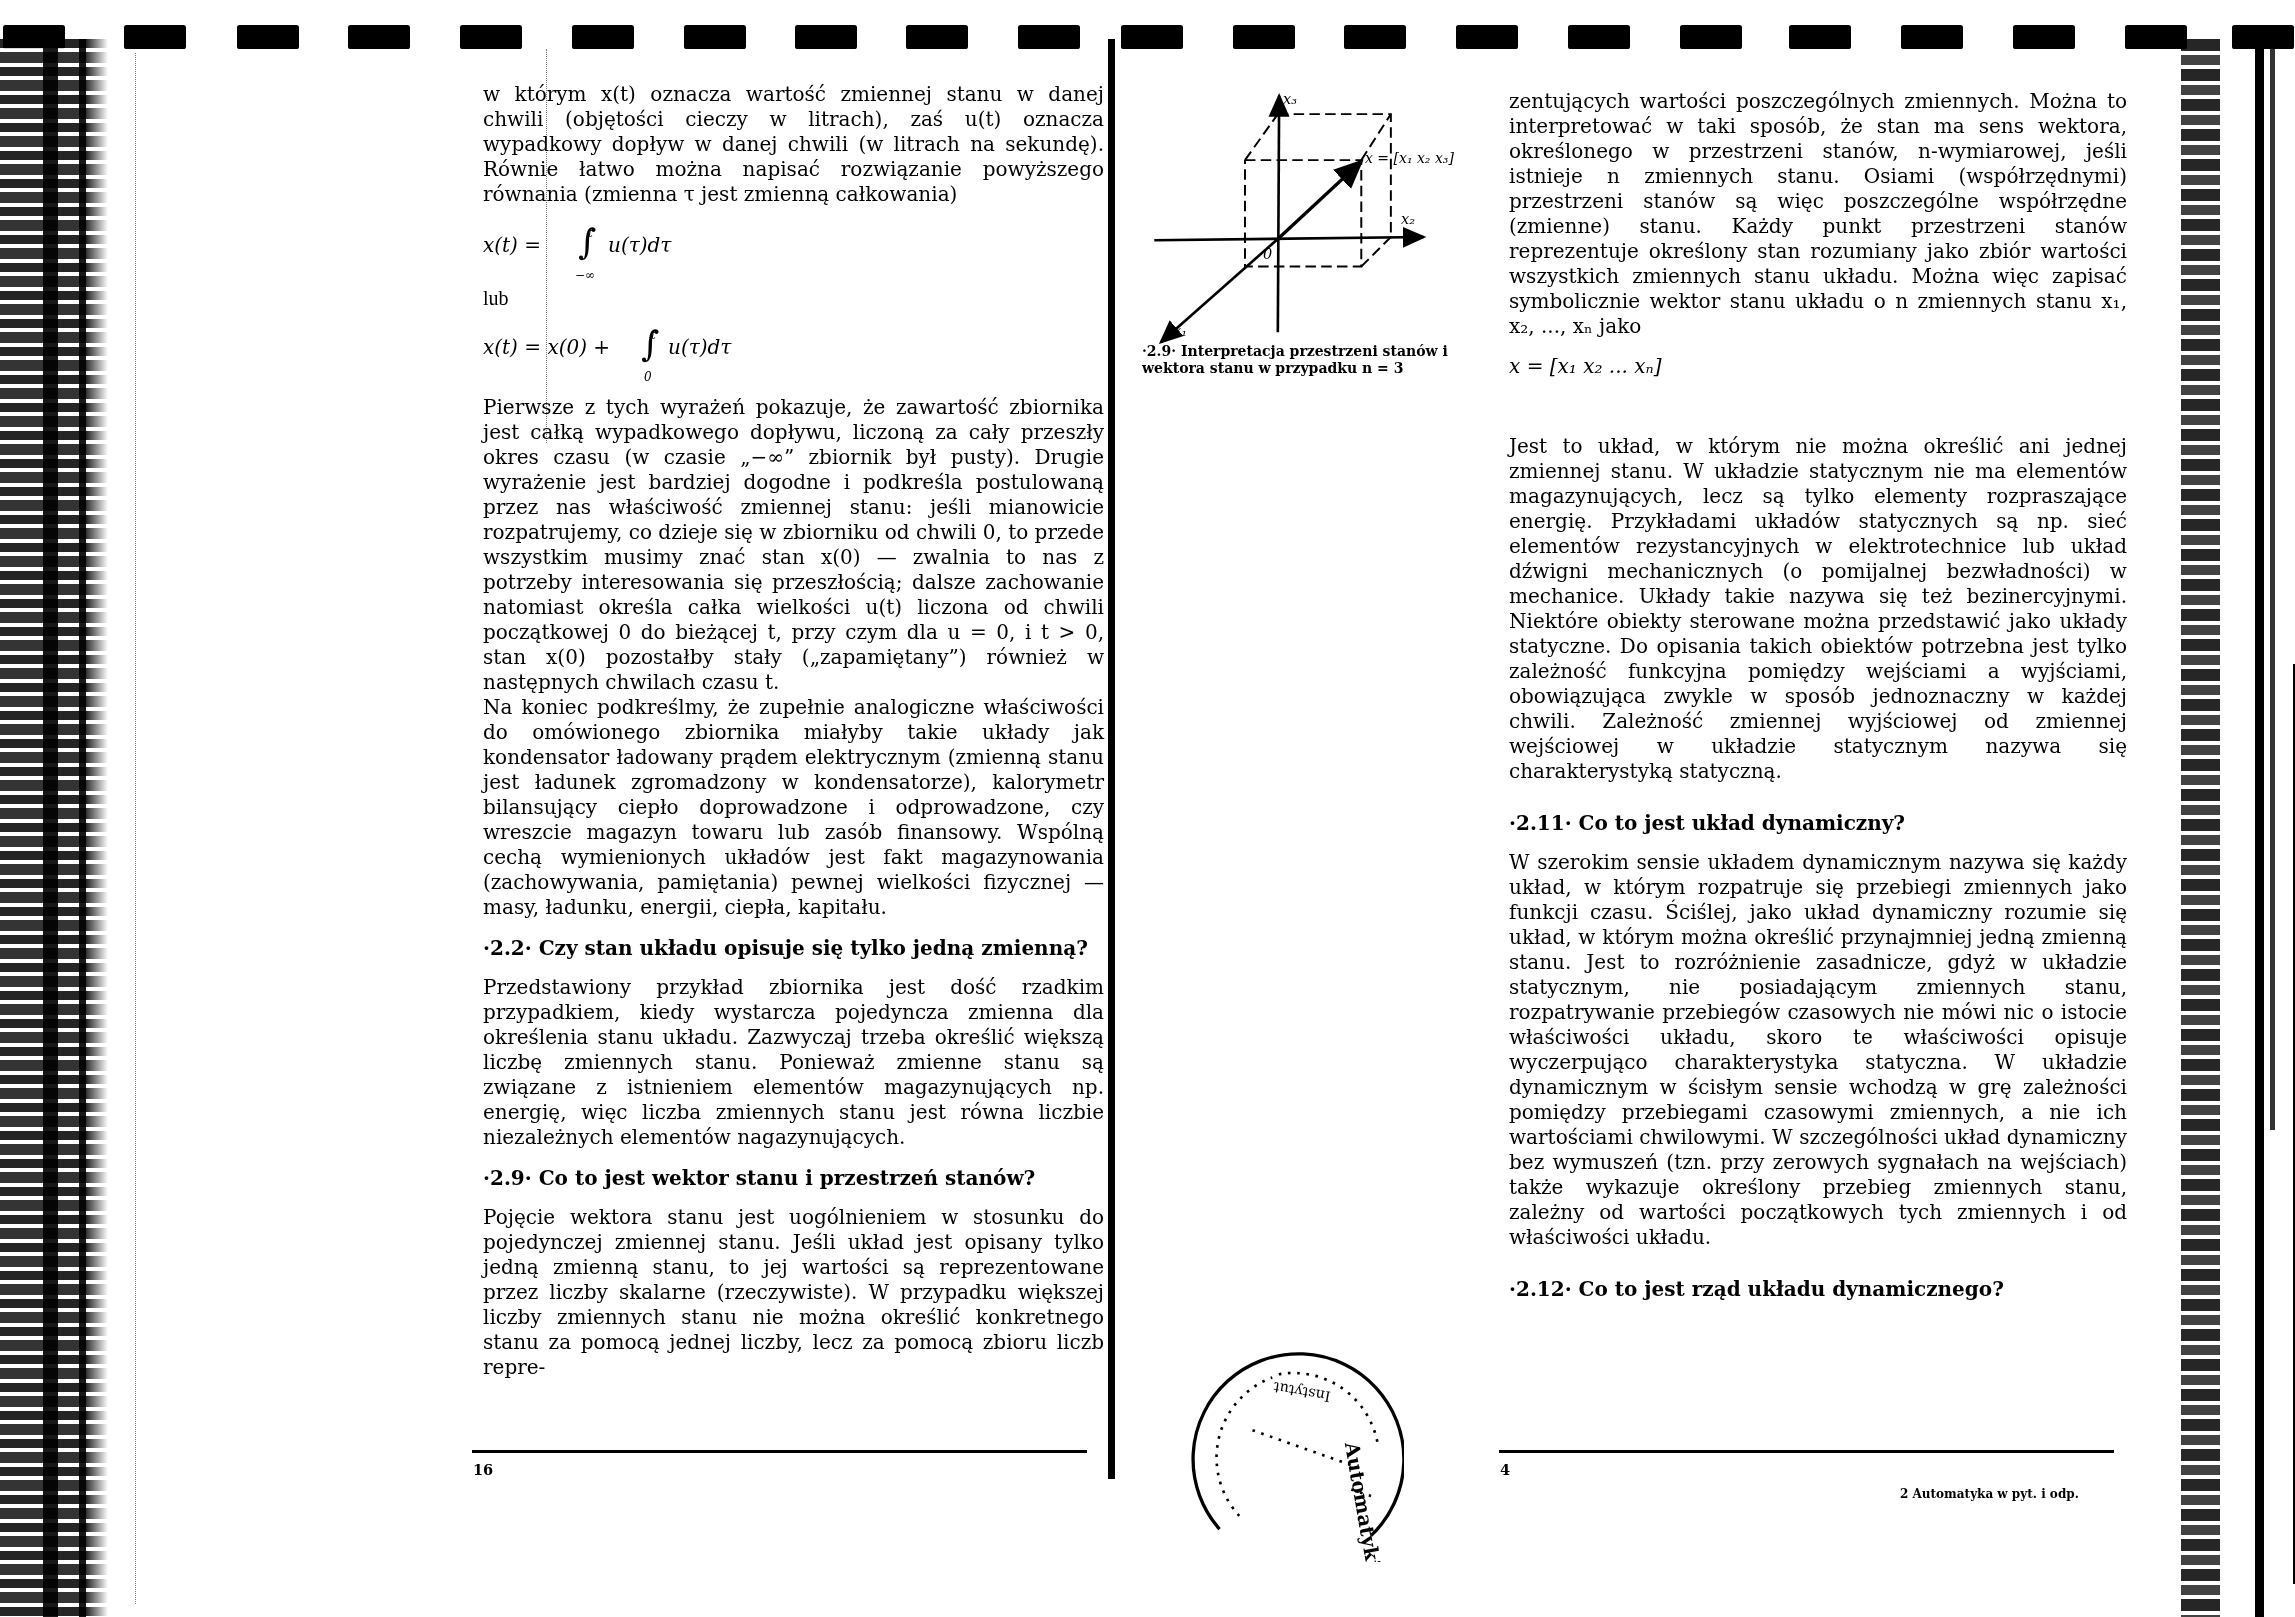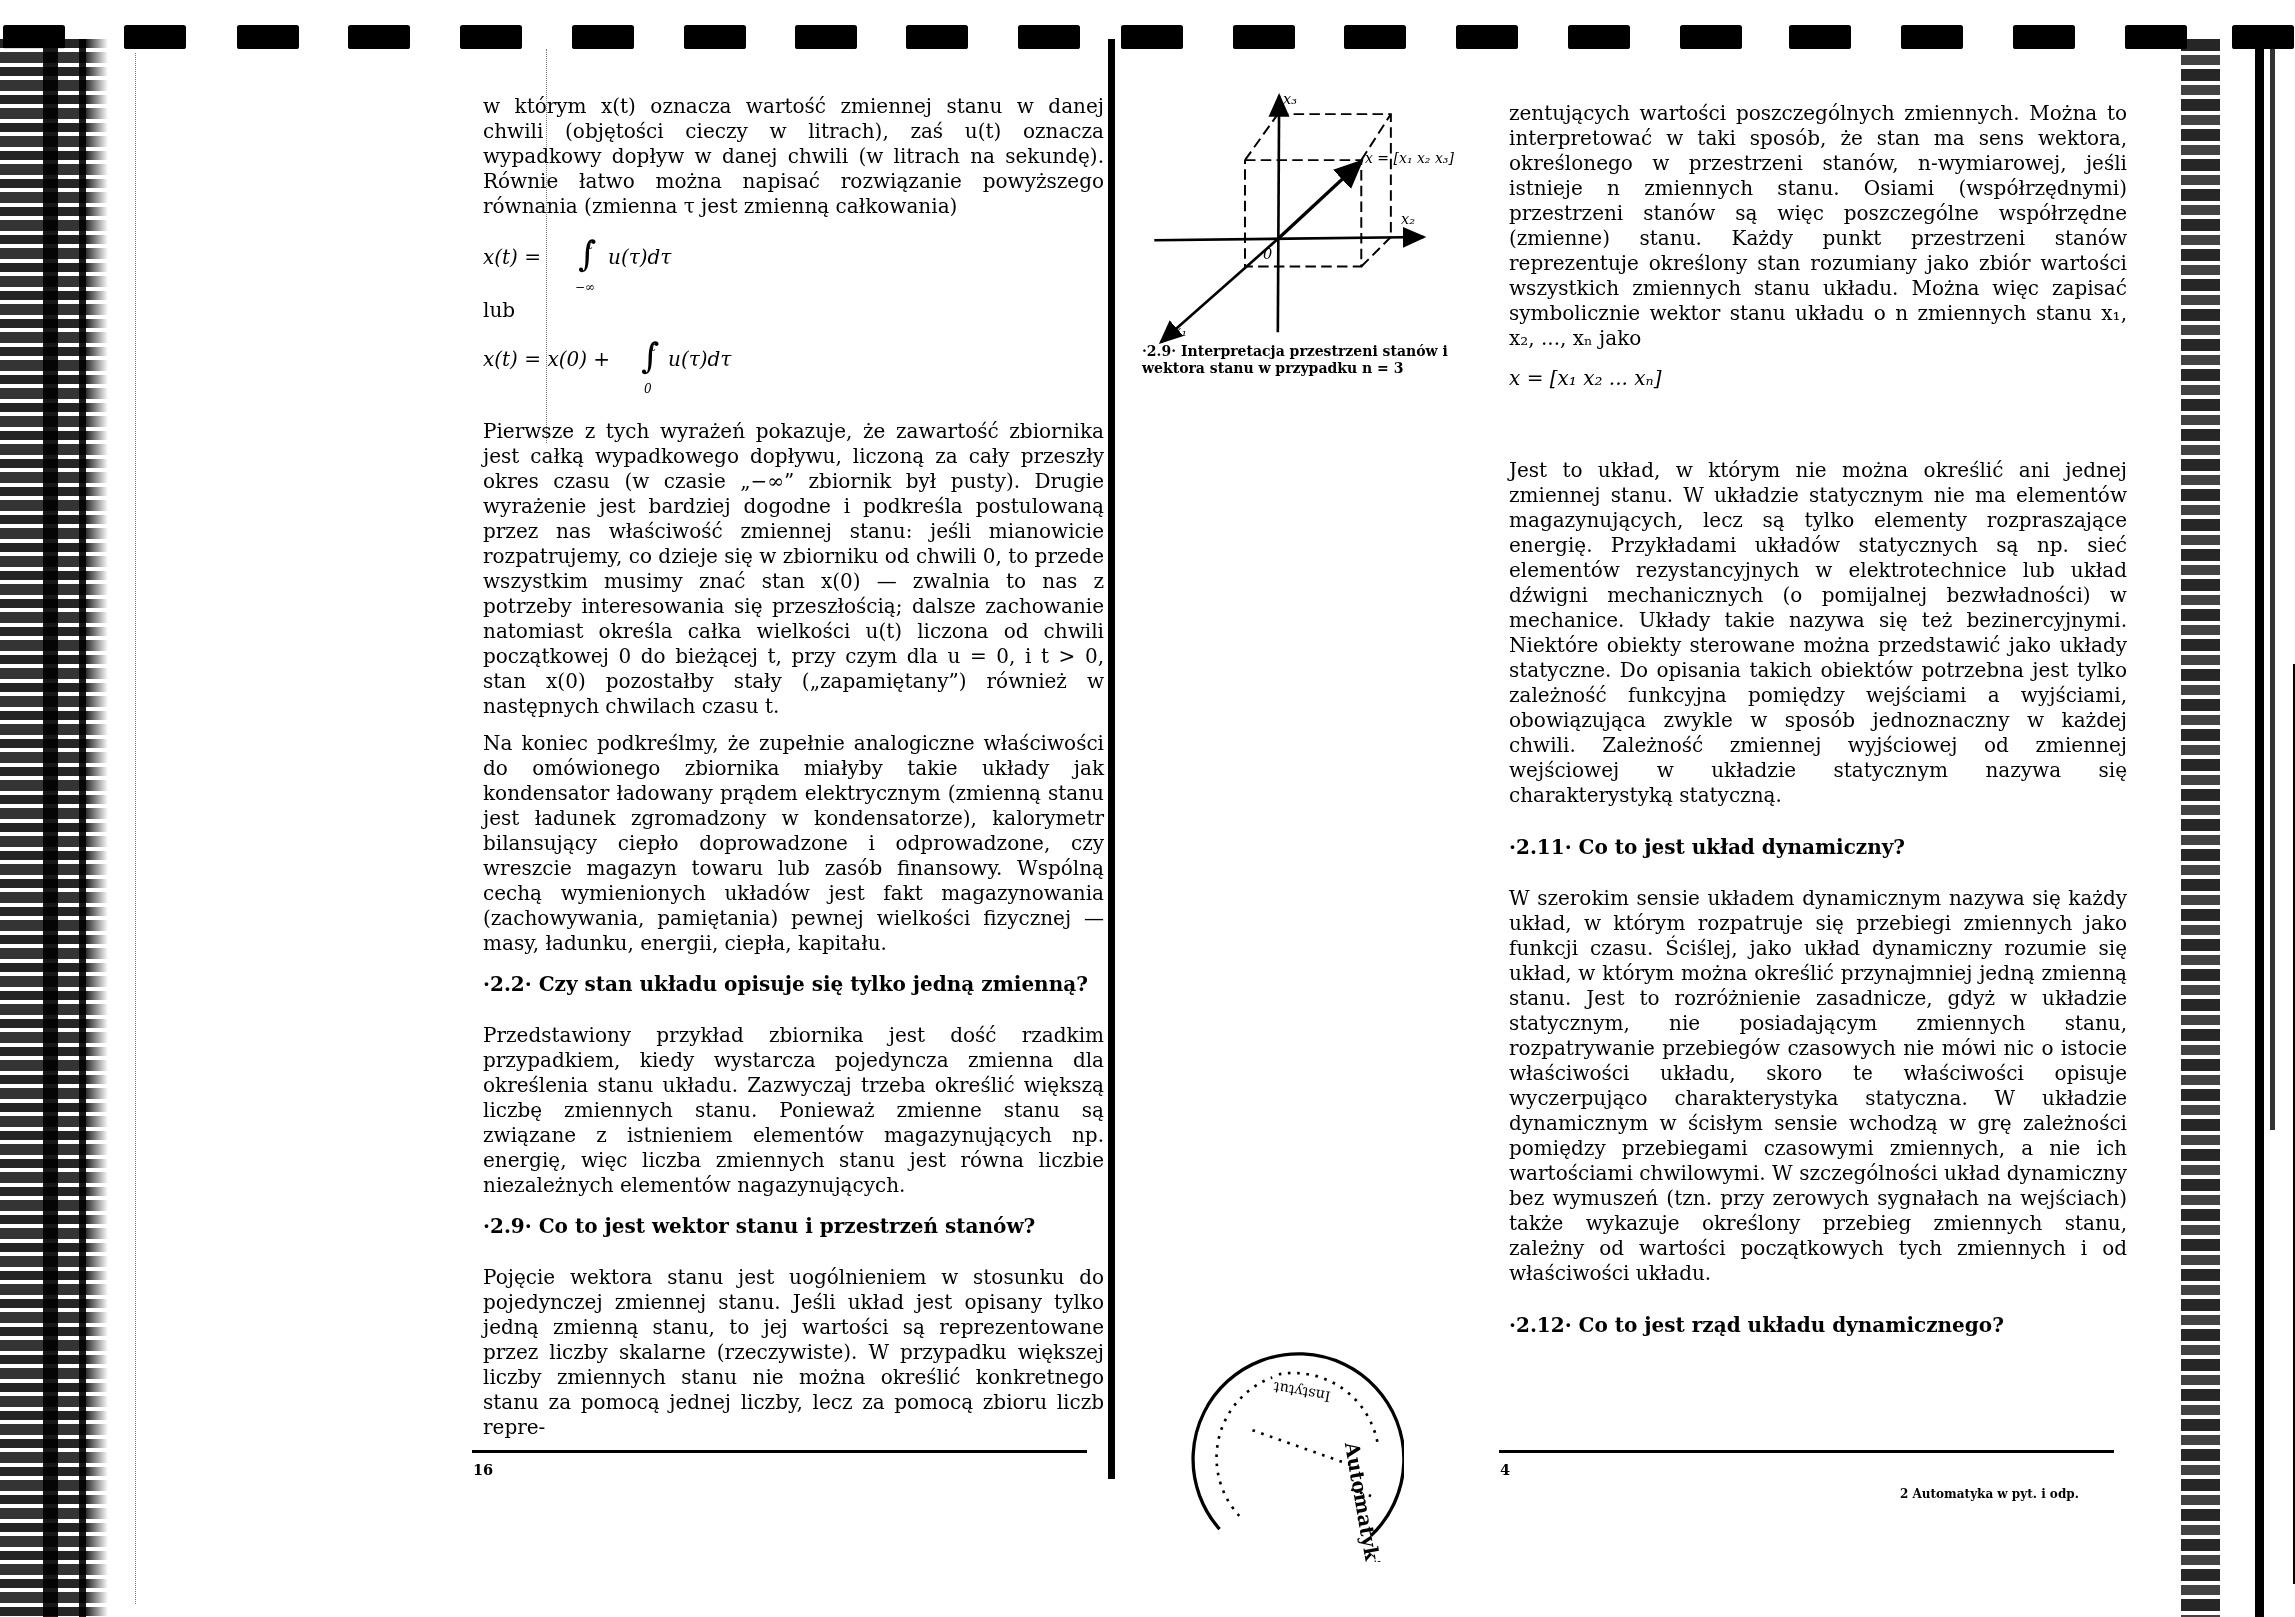--- a/index.html
+++ b/index.html
@@ -30,29 +30,29 @@
 
   
   .dotline { position:absolute; width:0; border-left:1.3px dotted #777; }
 
   
   .divider { position:absolute; left:1108px; top:39px; width:6.6px; height:1440px; background:#000; }
 
   
   .page { position:absolute; font-size:20px; line-height:25px; text-align:justify; }
   .page p { margin:0; }
-  .page .para { text-indent:0;margin-top:12px; }
+  .page .para { text-indent:0; }
   .page .gap { height:14.5px; }
   .page .gap-lg { height:26px; }
   .heading { font-weight:bold; font-size:20px; line-height:26px; margin:0; }
   .math { font-style:italic; font-size:20px; position:relative; height:46px; }
   .math .int { font-style:normal; font-size:35px; position:absolute; top:-2.6px; }
   .math .lim-up { position:absolute; font-size:12px; top:-12px; }
   .math .lim-dn { position:absolute; font-size:12px; top:30px; }
-  .lub { font-weight:normal; }
+  .lub { font-weight:normal;font-family:Liberation Serif, serif; }
 
   .footer-rule { position:absolute; height:3.3px; background:#000; }
   .page-num { position:absolute; font-size:14.5px; font-weight:bold; }
   .footer-note { position:absolute; font-size:12px; font-weight:bold;margin-top:24px; }
 
   
   .figure { position:absolute; left:1141px; top:76px; width:342px; height:309px; }
   .figure svg { position:absolute; left:0; top:0; }
   .fig-caption { position:absolute; left:1142px; top:343px; width:342px; font-size:14px; line-height:17px; font-weight:bold; }
 

